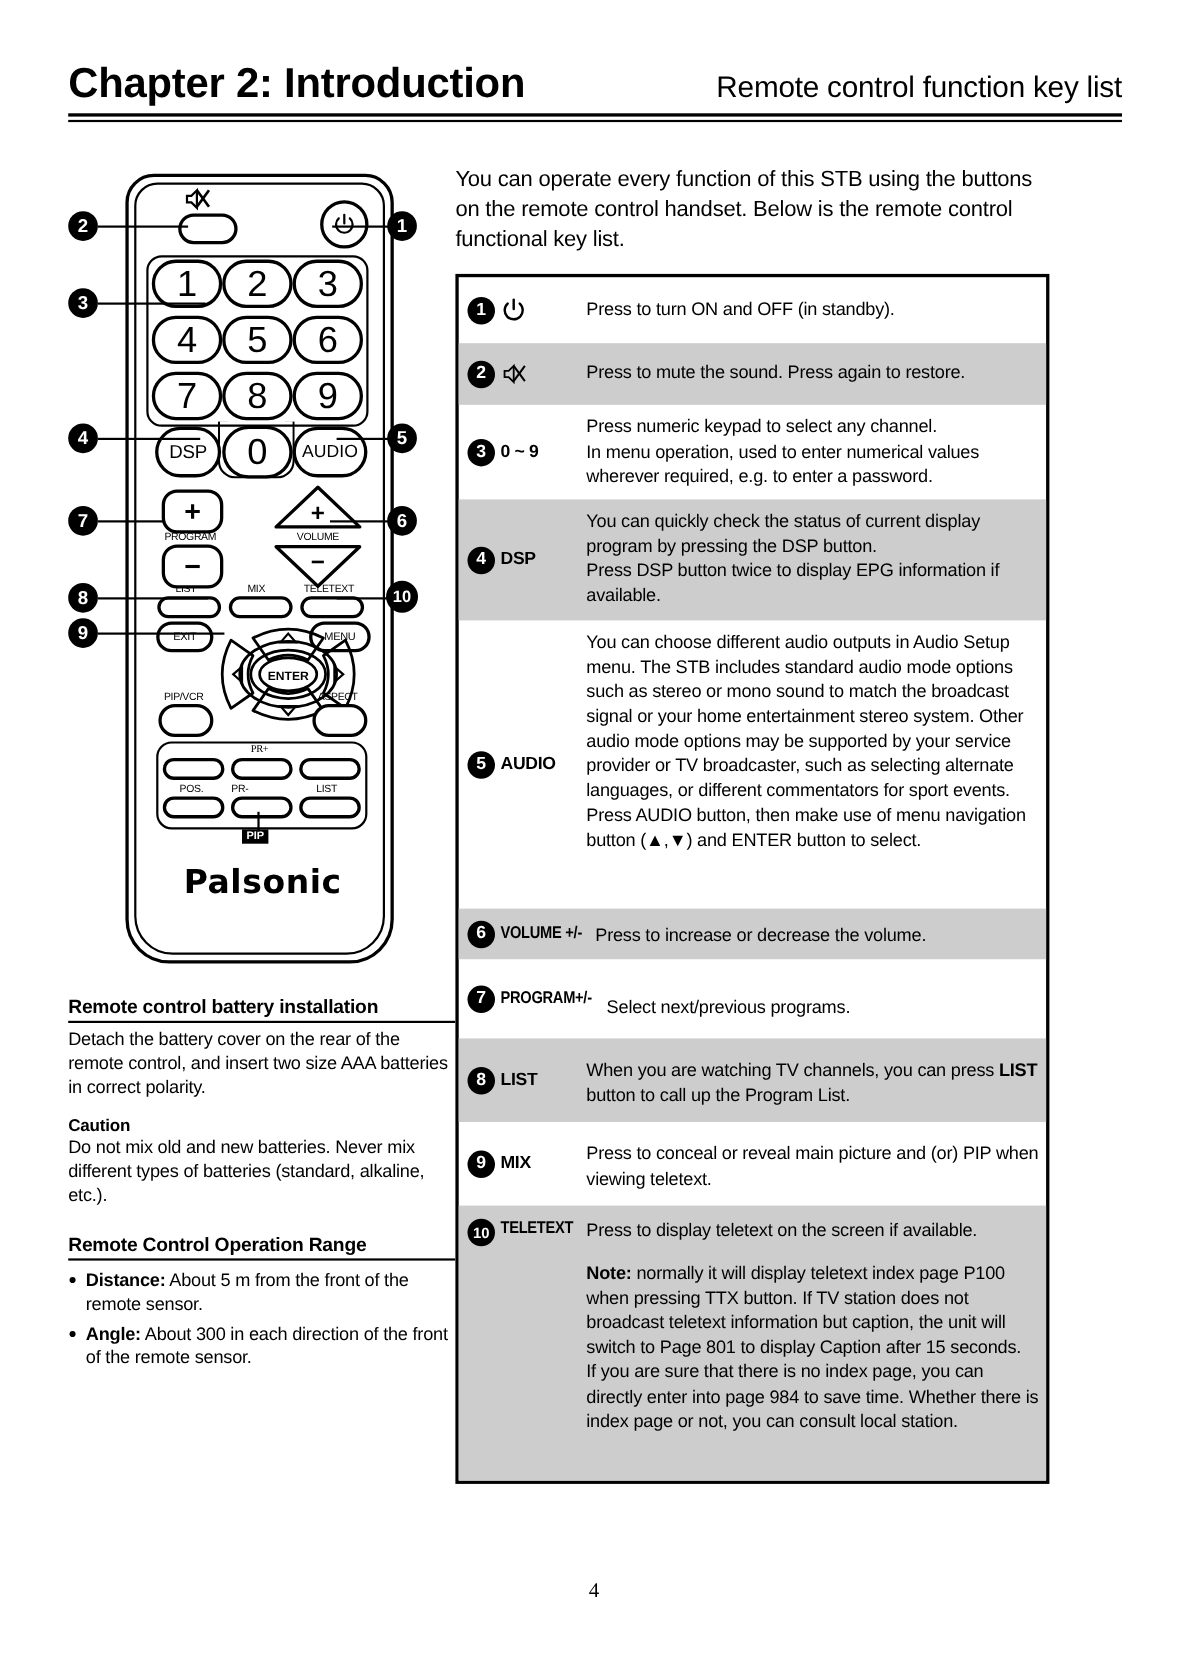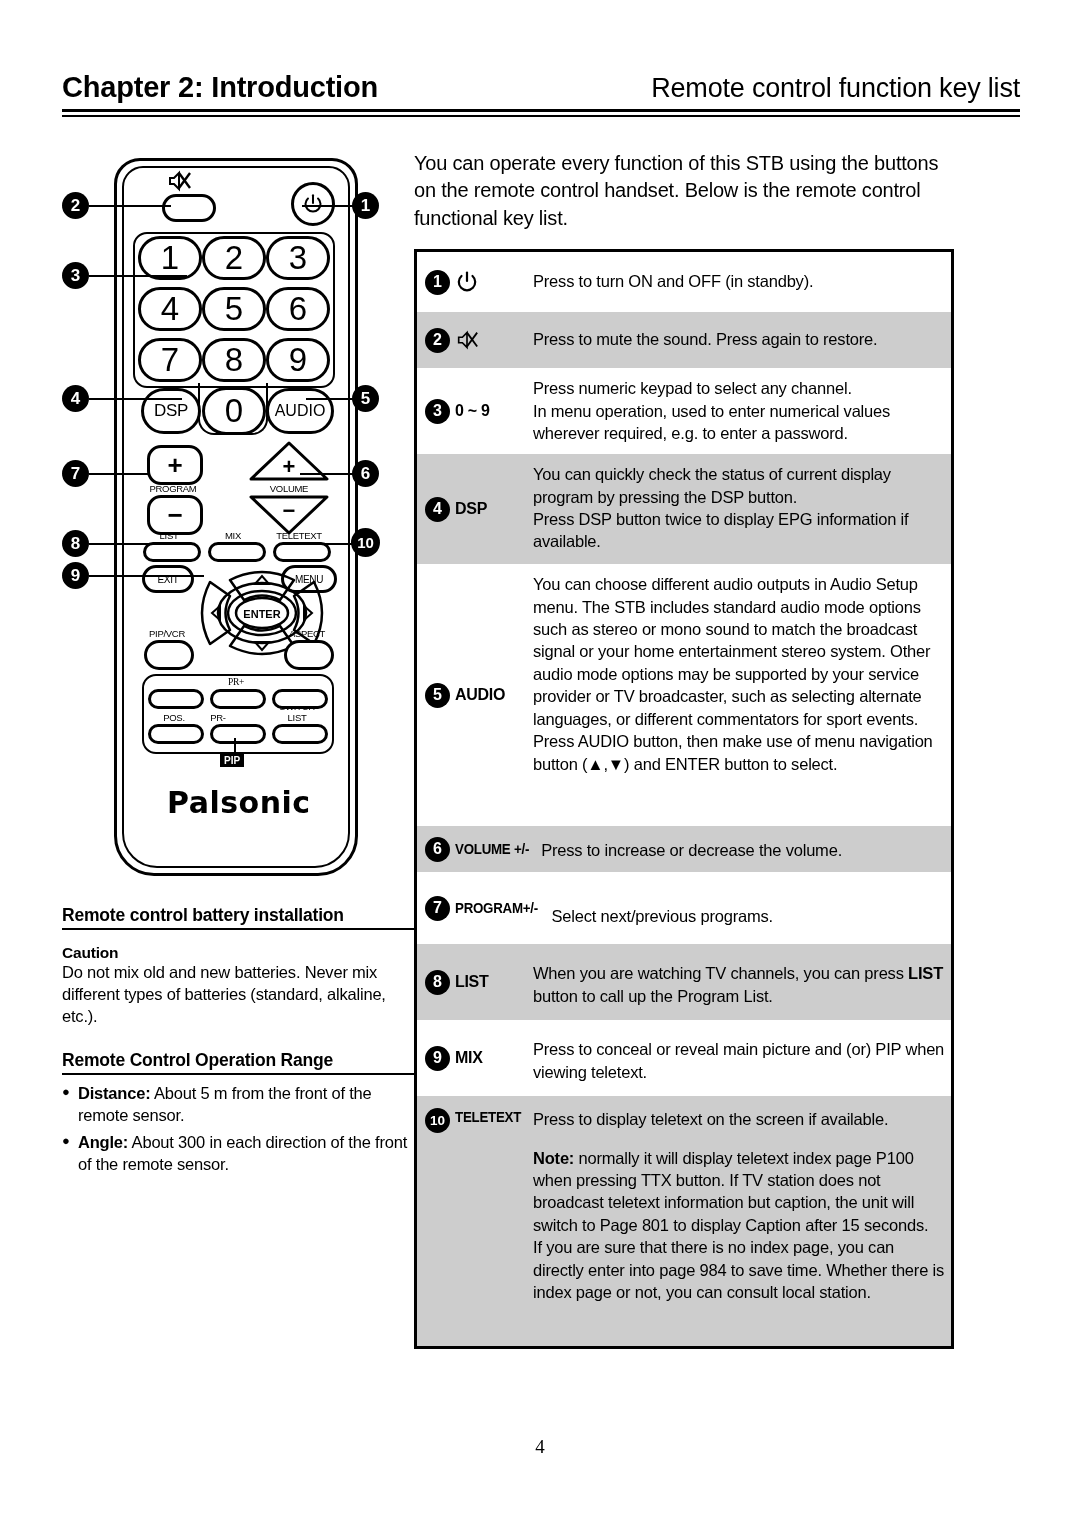--- a/index.html
+++ b/index.html
@@ -9,21 +9,21 @@
     font-family:"Liberation Sans", sans-serif;
     color:#000;
     position:relative;
     overflow:hidden;
   }
   .page{position:relative;width:1080px;height:1527px;}
 
   
   .header{position:absolute;left:62px;top:55px;width:958px;}
   .header-row{display:flex;align-items:baseline;justify-content:space-between;}
-  .chapter-title{font-size:29px;font-weight:bold;letter-spacing:-0.2px;margin-top:16px;}
+  .chapter-title{font-size:38px;font-weight:bold;letter-spacing:-0.2px;}
   .header-right{font-size:27px;font-weight:normal;letter-spacing:-0.2px;}
   .header-rules{margin-top:5px;}
   .rule-thick{height:3px;background:#000;}
   .rule-gap{height:3px;}
   .rule-thin{height:2px;background:#000;}
 
   
   .left-col{position:absolute;left:62px;top:140px;width:352px;}
 
   .remote-wrap{position:relative;width:352px;height:755px;}
@@ -280,20 +280,21 @@
       <div class="rc btn-oval" style="left:210px;top:584px;width:50px;height:14px;"></div>
 
       <div class="lead" style="left:172px;top:598px;width:2px;height:18px;"></div>
       <div class="pip-tag" style="left:158px;top:614px;">PIP</div>
 
       <div class="brand" style="left:105px;top:645px;">Palsonic</div>
     </div>
 
     <div style="margin-top:10px;">
       <div class="sec-head">Remote control battery installation</div>
+      <div class="body-txt">Detach the battery cover on the rear of the remote control, and insert two size AAA batteries in correct polarity.</div>
       <div class="sub-head">Caution</div>
       <div class="body-txt">Do not mix old and new batteries. Never mix different types of batteries (standard, alkaline, etc.).</div>
     </div>
 
     <div style="margin-top:22px;">
       <div class="sec-head">Remote Control Operation Range</div>
       <div style="margin-top:8px;">
         <div class="bullet-row">
           <span class="bullet-dot">●</span>
           <span><b>Distance:</b><span> About 5 m from the front of the remote sensor.</span></span>

